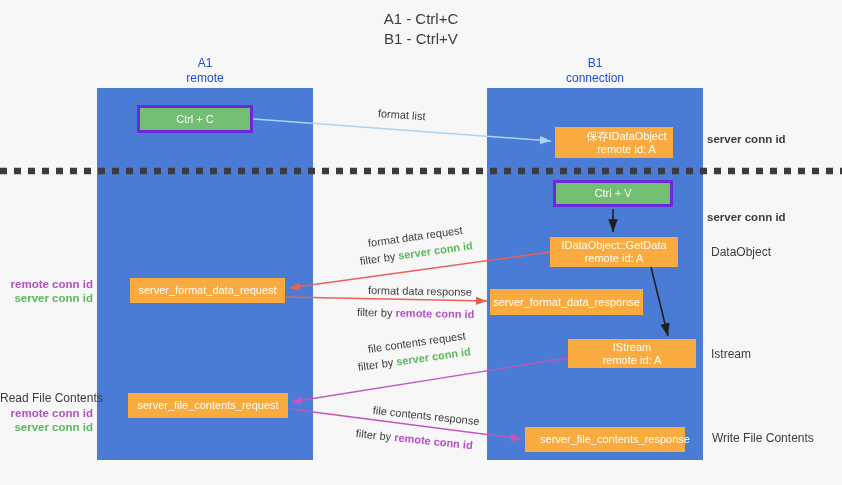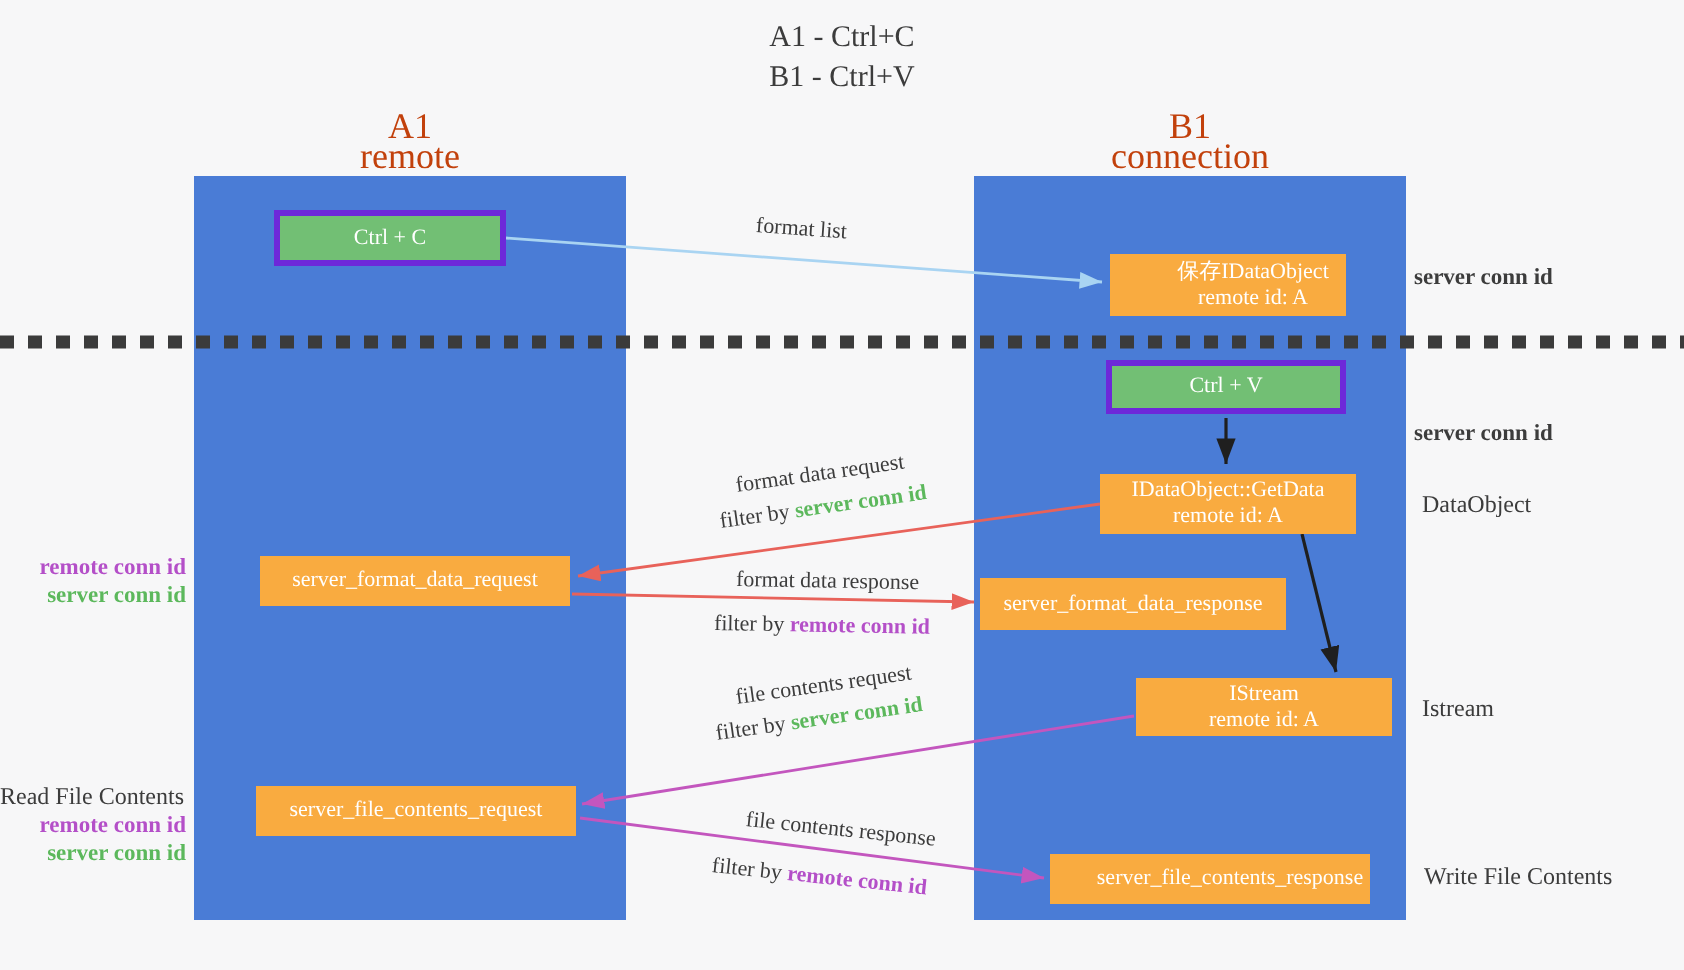--- a/index.html
+++ b/index.html
@@ -1,26 +1,26 @@
 <!DOCTYPE html>
 <html><head>
 <meta charset="utf-8">
 <style>
   html,body { margin:0; padding:0; background:#f7f7f8; }
   .canvas {
     position:relative; width:842px; height:485px; overflow:hidden;
-    background:#f7f7f8; font-family:Liberation Serif, serif;
+    background:#f7f7f8; font-family:Liberation Sans, sans-serif;
   }
   .title {
     position:absolute; top:9px; left:0; width:100%; text-align:center;
     font-size:15px; color:#3c3c3c; line-height:20px;
   }
   .lane-header {
     position:absolute; top:56px; width:216px; text-align:center;
-    font-size:18px; color:#c2410c; line-height:15px;
+    font-size:12px; color:#1d4ed8; line-height:15px;
   }
   .lane { position:absolute; top:88px; width:216px; height:372px; background:#4a7cd6; }
   .lane.left  { left:97px; }
   .lane.right { left:487px; }
   svg.overlay { position:absolute; left:0; top:0; }
   .node {
     position:absolute; display:flex; flex-direction:column; align-items:center;
     justify-content:center; color:#ffffff; font-size:11px; line-height:13px;
     text-align:center; box-sizing:border-box; white-space:nowrap;
   }

